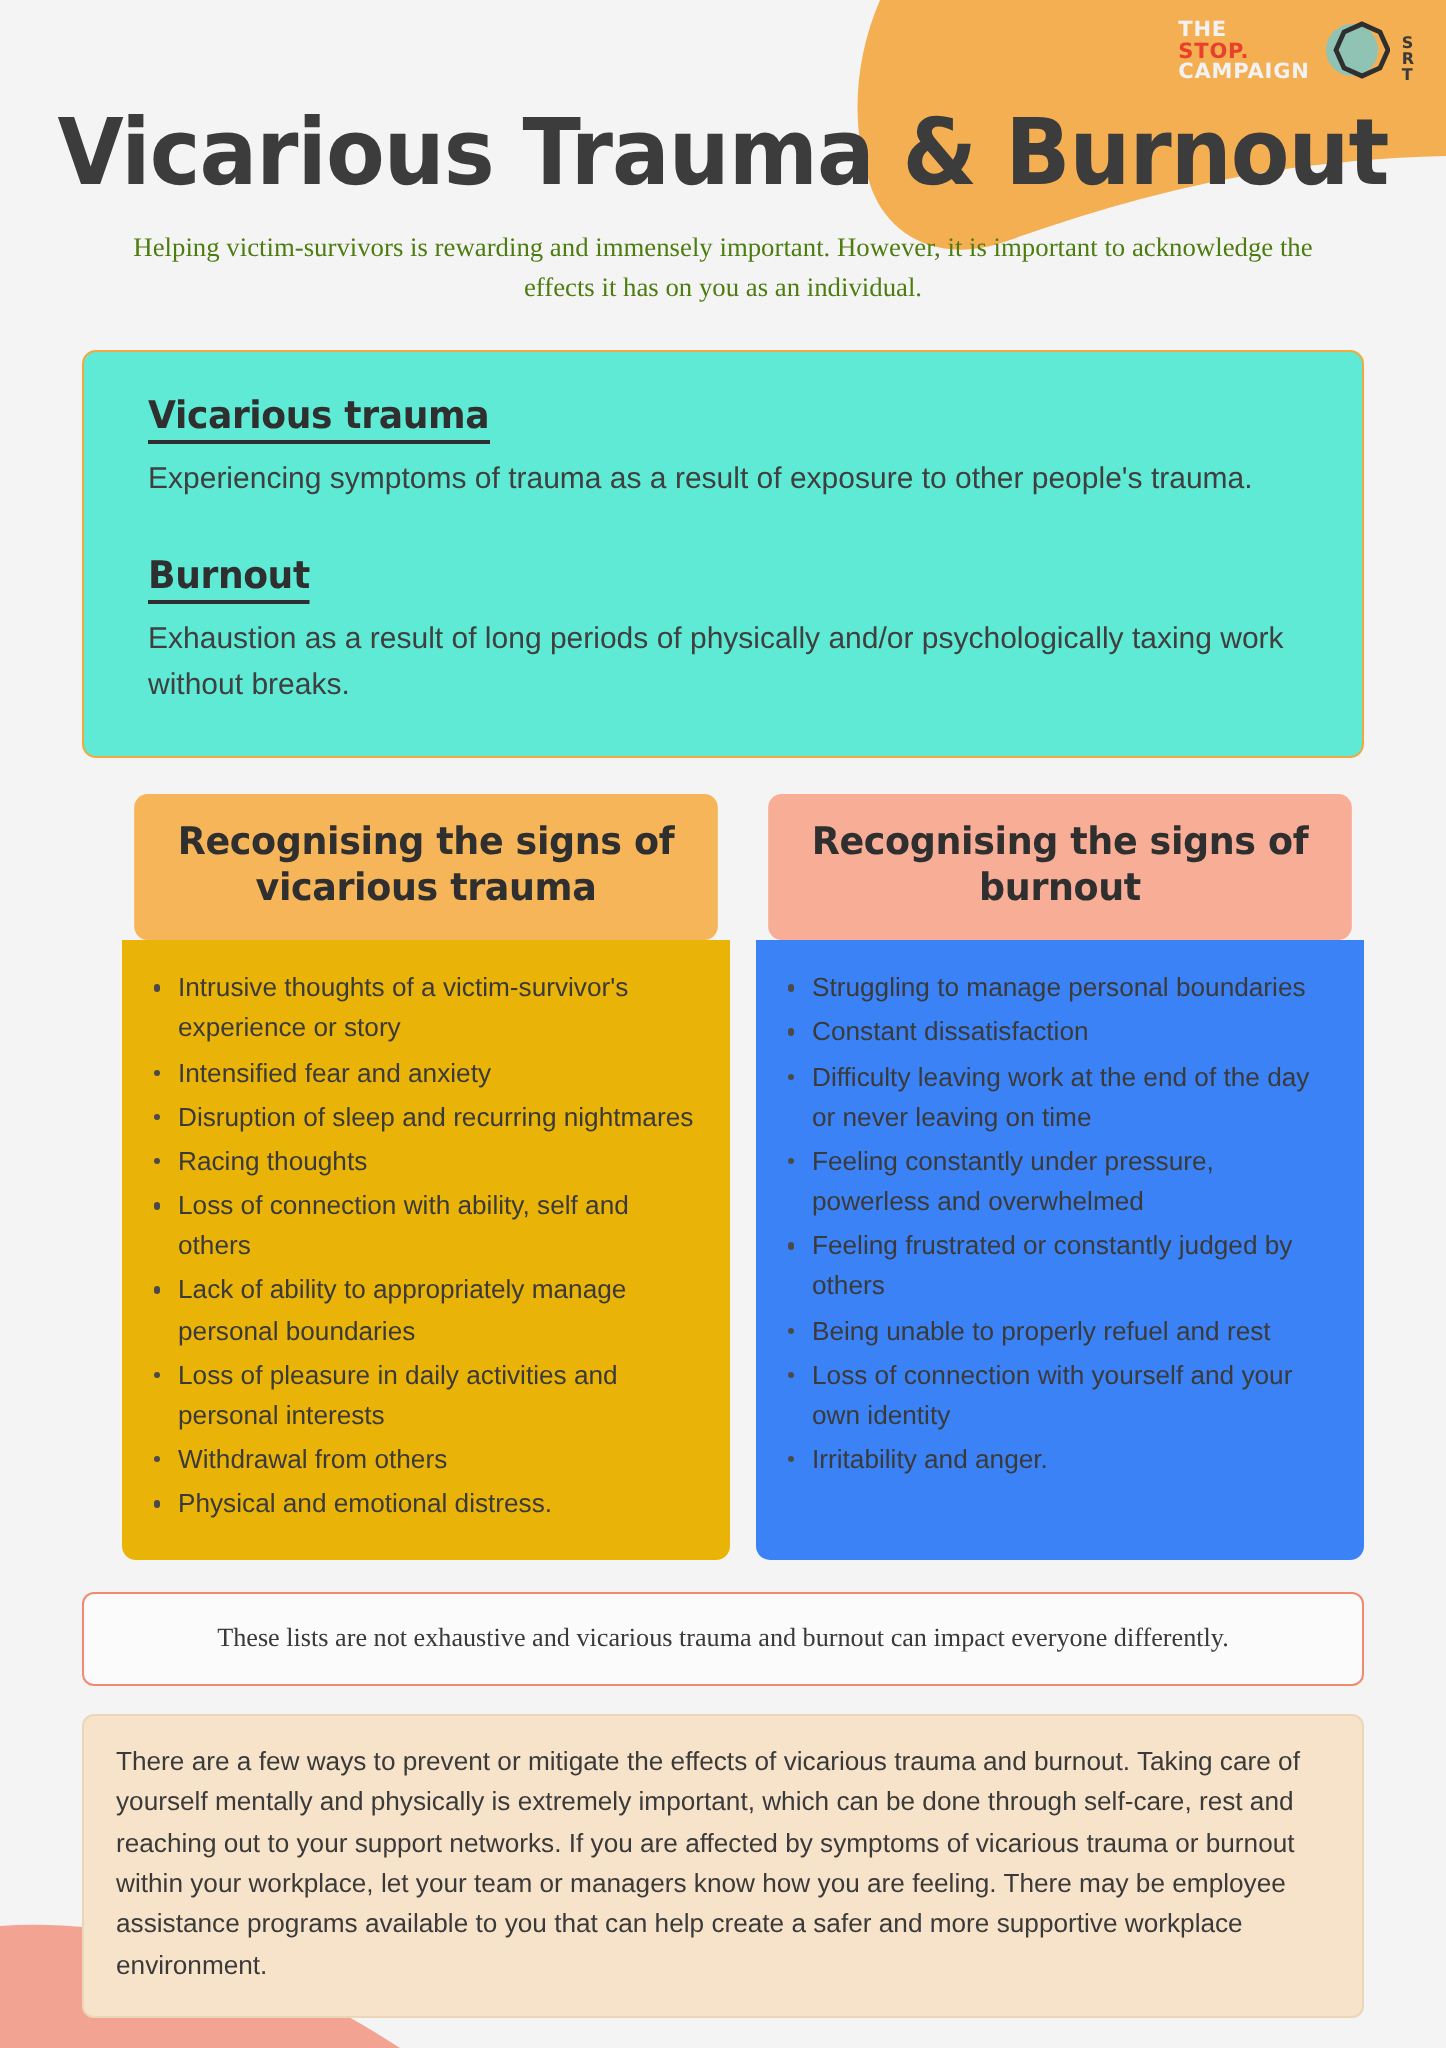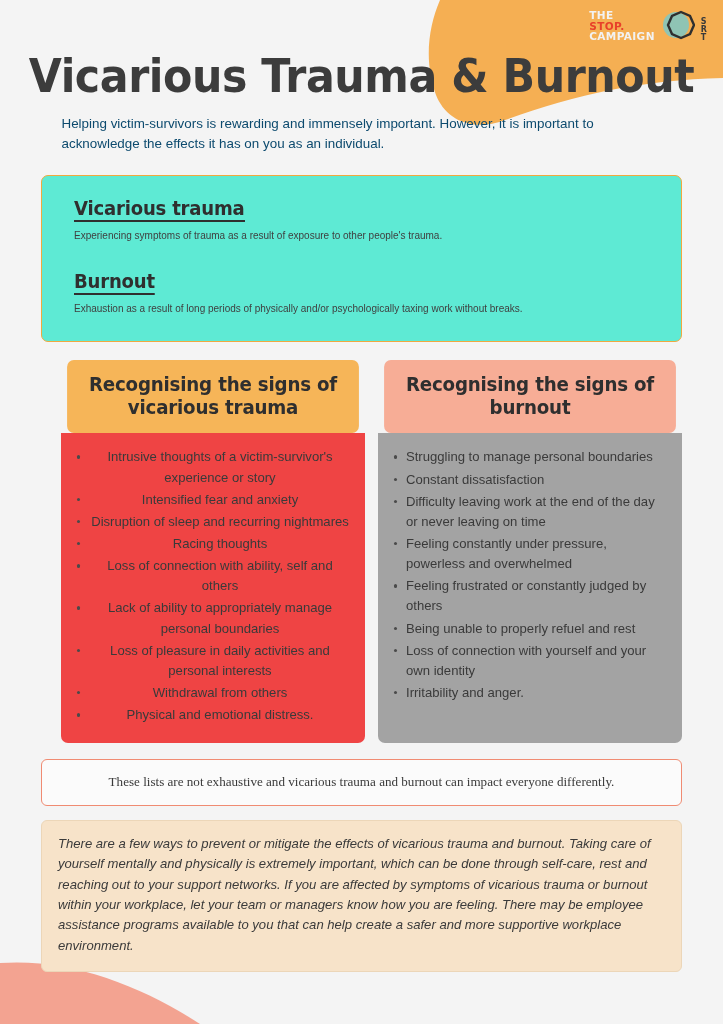--- a/index.html
+++ b/index.html
@@ -84,23 +84,25 @@
     letter-spacing: -0.5px;
     color: #3c3c3c;
     transform: scaleX(0.93);
   }
 
   .subtitle {
     position: relative;
     z-index: 4;
     margin: 14px auto 0;
     width: 600px;
+    text-align: center;
     font-size: 13.4px;
     line-height: 1.45;
-    color: #0c4a6e;
+    color: #4d7c0f;
+    font-family: Liberation Serif, serif;
   }
 
   
   .defs-box {
     position: relative;
     z-index: 4;
     margin: 22px 41px 0;
     border: 1.6px solid #f0a93f;
     border-radius: 7px;
     background: #5eead4;
@@ -113,21 +115,21 @@
     font-size: 19px;
     color: #2f2f2f;
     letter-spacing: -0.2px;
     border-bottom: 2px solid #2f2f2f;
     padding-bottom: 1px;
     transform: scaleX(0.95);
     transform-origin: left center;
   }
   .def-text {
     margin-top: 7px;
-    font-size: 10px;
+    font-size: 15px;
     line-height: 1.48;
     color: #3f3f3f;
   }
   .def-block + .def-block { margin-top: 26px; }
 
   
   .cards {
     position: relative;
     z-index: 4;
     display: flex;
@@ -154,22 +156,22 @@
     border-radius: 7px;
     transform: scaleX(0.96);
   }
   .card--vt .card-head { background: #f6b558; }
   .card--bo .card-head { background: #f7ad96; }
 
   .card-body {
     flex: 1;
     padding: 14px 14px 16px 8px;
   }
-  .card--vt .card-body { background: #ef4444; text-align: center; }
-  .card--bo .card-body { background: #a3a3a3; }
+  .card--vt .card-body { background: #eab308; }
+  .card--bo .card-body { background: #3b82f6; }
 
   .card-body ul { list-style: none; }
   .card-body li {
     position: relative;
     padding-left: 20px;
     margin-bottom: 2px;
     font-size: 13.1px;
     line-height: 1.54;
     color: #3a3a3a;
   }
@@ -205,21 +207,20 @@
     position: relative;
     z-index: 4;
     margin: 14px 41px 0;
     border: 1.5px solid #ecd6b8;
     border-radius: 6px;
     background: #f7e3c9;
     padding: 13px 16px 15px;
     font-size: 13.1px;
     line-height: 1.56;
     color: #3a3a3a;
-    font-style: italic;
   }
 </style>
 </head>
 <body>
 
 <div class="page">
 
   <svg class="blob-layer" viewBox="0 0 723 1024" width="723" height="1024" aria-hidden="true">
     <path d="M723,0 L723,78 C640,80 575,95 505,120 C470,133 445,118 436,95 C424,62 428,28 440,0 Z" fill="#F5AF53"></path>
     <path d="M0,963 C70,958 140,985 200,1024 L0,1024 Z" fill="#F3A391"></path>

